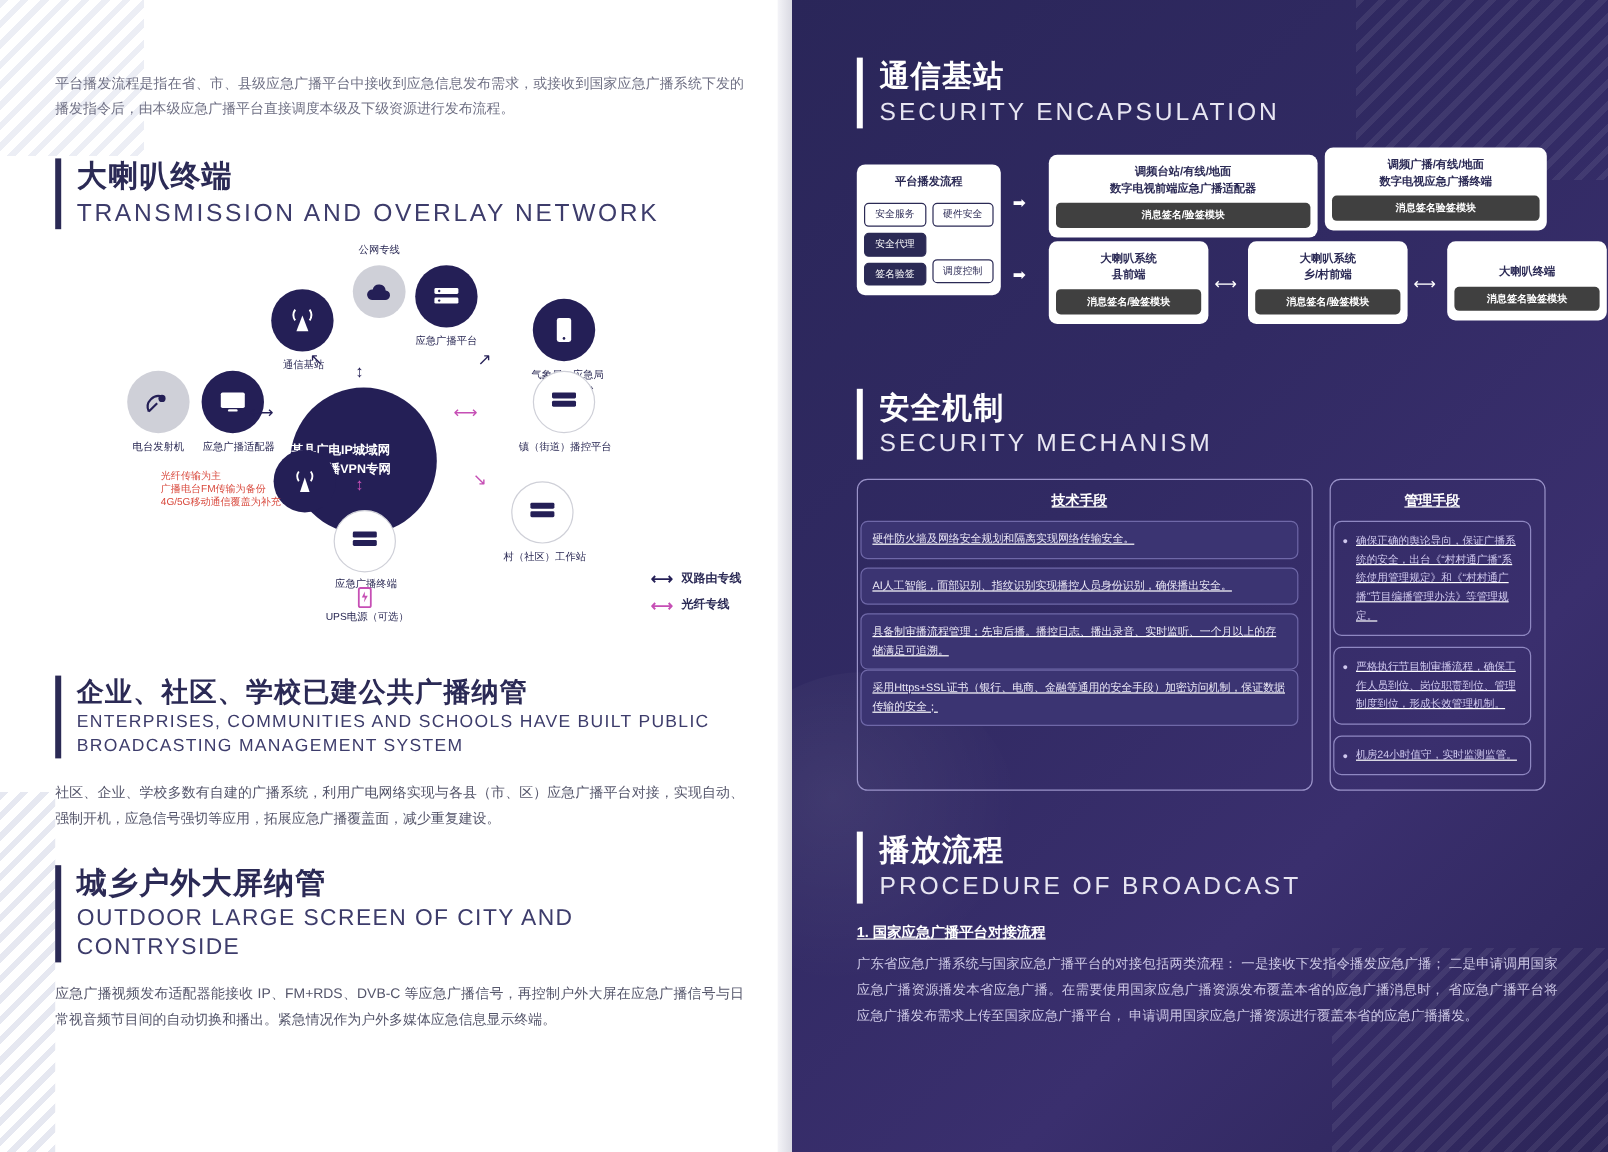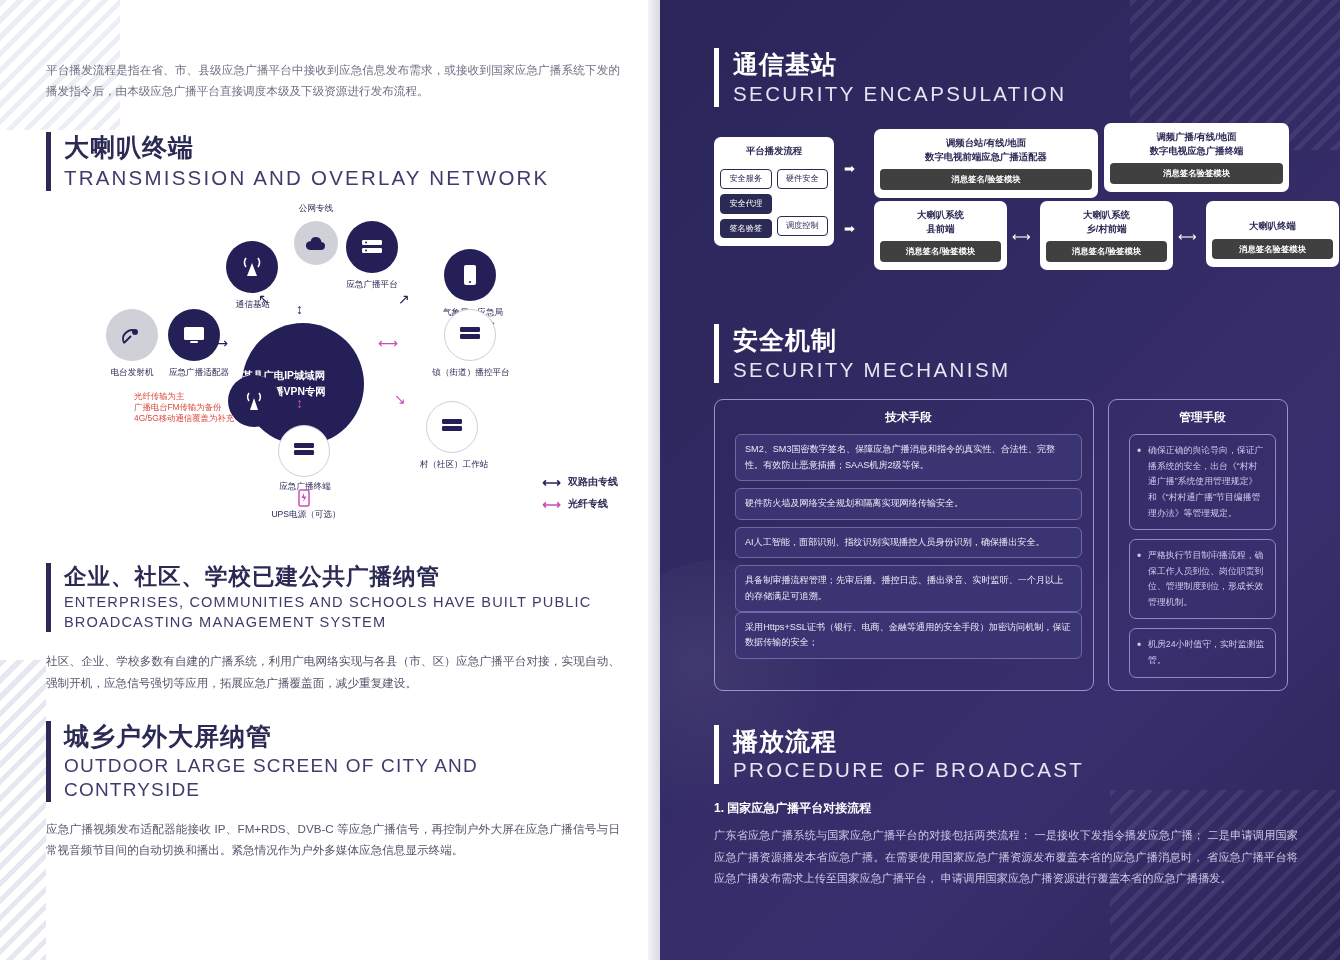--- a/index.html
+++ b/index.html
@@ -111,36 +111,36 @@
   }
   .card .pill {
     margin-top:5px; border:1px solid #2b2a55; border-radius:4px;
     font-size:8.2px; padding:3px 5px; font-weight:normal;
   }
   .card .pill.fill { background:#2b2a55; color:#fff; border-color:#2b2a55;}
   .encarrow { position:absolute; color:#fff; font-size:13px; }
 
   
   .mech { display:flex; gap:14px; margin-top:4px; }
-  .mechbox { border:1px solid #9a93c9; border-radius:9px; padding:10px 11px 12px 20px; }
+  .mechbox { border:1px solid #9a93c9; border-radius:9px; padding:10px 11px 12px 2px;text-decoration:underline; }
   .mechbox .title { text-align:center; font-size:11.6px; font-weight:bold; color:#fff; margin-bottom:9px;}
   .mechbox.left-box { width:380px; }
   .mechbox.right-box { width:180px; }
   .mitem {
     background:#3b3472; border:1px solid #6f68a8; border-radius:6px;
     font-size:9.1px; line-height:1.7; color:#ece9f7; padding:7px 9px; margin-bottom:7px;
   }
   .mitem2 {
     border:1px solid #8f88c2; border-radius:7px; color:#cfc8ee; font-size:8.9px;
     line-height:1.75; padding:8px 9px 8px 18px; margin-bottom:9px; position:relative;
   }
   .mitem2::before {
     content:"•"; position:absolute; left:7px; top:6px; font-size:12px; color:#cfc8ee;
   }
-  .sub-num { font-size:12px; font-weight:bold; color:#fff; margin-top:4px; }
+  .sub-num { font-size:12px; font-weight:bold; color:#fff; margin-top:4px;text-decoration:underline; }
   .rpara { font-size:11.2px; line-height:1.95; color:#cdc8e6; margin-top:8px; text-align:justify; }
 </style>
 </head>
 <body>
 
 <div class="page">
 
   <div class="left">
     <div class="diag-top"></div>
     <div class="diag-bottom"></div>
@@ -369,21 +369,20 @@
         <div class="bar"></div>
         <div>
           <div class="h-cn">安全机制</div>
           <div class="h-en">SECURITY MECHANISM</div>
         </div>
       </div>
 
       <div class="mech">
         <div class="mechbox left-box">
           <div class="title">技术手段</div>
-          <div class="mitem">SM2、SM3国密数字签名、保障应急广播消息和指令的真实性、合法性、完整性。有效防止恶意插播；SAAS机房2级等保。</div>
           <div class="mitem">硬件防火墙及网络安全规划和隔离实现网络传输安全。</div>
           <div class="mitem">AI人工智能，面部识别、指纹识别实现播控人员身份识别，确保播出安全。</div>
           <div class="mitem" style="margin-bottom:0;">具备制审播流程管理；先审后播。播控日志、播出录音、实时监听、一个月以上的存储满足可追溯。</div>
           <div class="mitem">采用Https+SSL证书（银行、电商、金融等通用的安全手段）加密访问机制，保证数据传输的安全；</div>
         </div>
         <div class="mechbox right-box">
           <div class="title">管理手段</div>
           <div class="mitem2">确保正确的舆论导向，保证广播系统的安全，出台《“村村通广播”系统使用管理规定》和《“村村通广播”节目编播管理办法》等管理规定。</div>
           <div class="mitem2">严格执行节目制审播流程，确保工作人员到位、岗位职责到位、管理制度到位，形成长效管理机制。</div>
           <div class="mitem2" style="margin-bottom:0;">机房24小时值守，实时监测监管。</div>

